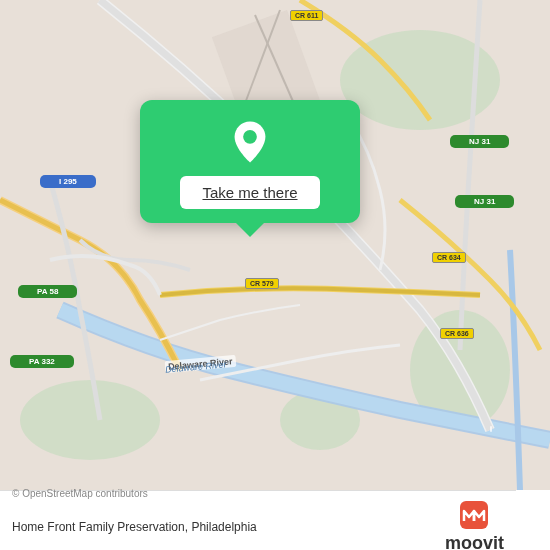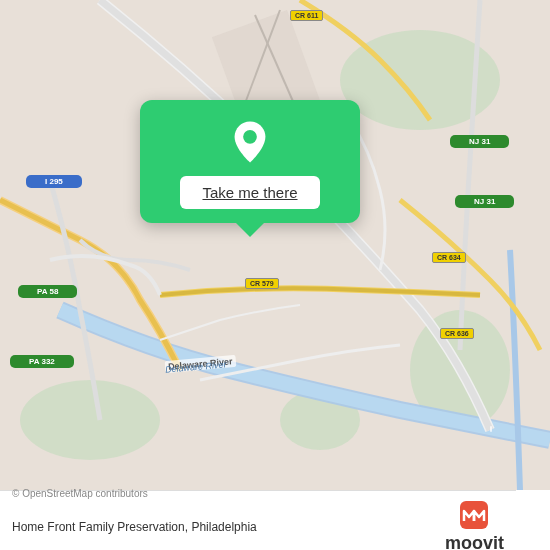--- a/index.html
+++ b/index.html
@@ -205,21 +205,21 @@
     <path d="M 50 260 Q 90 250 130 265 Q 150 270 160 295" stroke="#e8e8e8" stroke-width="4" fill="none"></path>
 
     <path d="M 200 380 Q 250 370 300 360 Q 350 350 400 345" stroke="#eee" stroke-width="3" fill="none"></path>
     <path d="M 160 340 Q 190 330 220 320 Q 260 310 300 305" stroke="#eee" stroke-width="2" fill="none"></path>
     <path d="M 350 120 Q 370 150 380 190 Q 390 230 380 270" stroke="#eee" stroke-width="3" fill="none"></path>
   </svg>
 
   <div class="road-label" style="top:358px; left:165px; transform:rotate(-5deg);">Delaware River</div>
   <div class="road-label" style="top:428px; left:488px; transform:rotate(90deg); font-size:7px;"></div>
 
-  <div class="highway-shield shield-blue" style="top:175px; left:26px;">I 295</div>
+  <div class="highway-shield shield-blue" style="top:175px; left:40px;">I 295</div>
   <div class="highway-shield shield-green" style="top:285px; left:18px;">PA 58</div>
   <div class="highway-shield shield-green" style="top:355px; left:10px;">PA 332</div>
   <div class="highway-shield shield-green" style="top:135px; left:450px;">NJ 31</div>
   <div class="highway-shield shield-green" style="top:195px; left:455px;">NJ 31</div>
 
   <div class="cr-shield" style="top:10px; left:290px;">CR 611</div>
   <div class="cr-shield" style="top:278px; left:245px;">CR 579</div>
   <div class="cr-shield" style="top:252px; left:432px;">CR 634</div>
   <div class="cr-shield" style="top:328px; left:440px;">CR 636</div>
 

